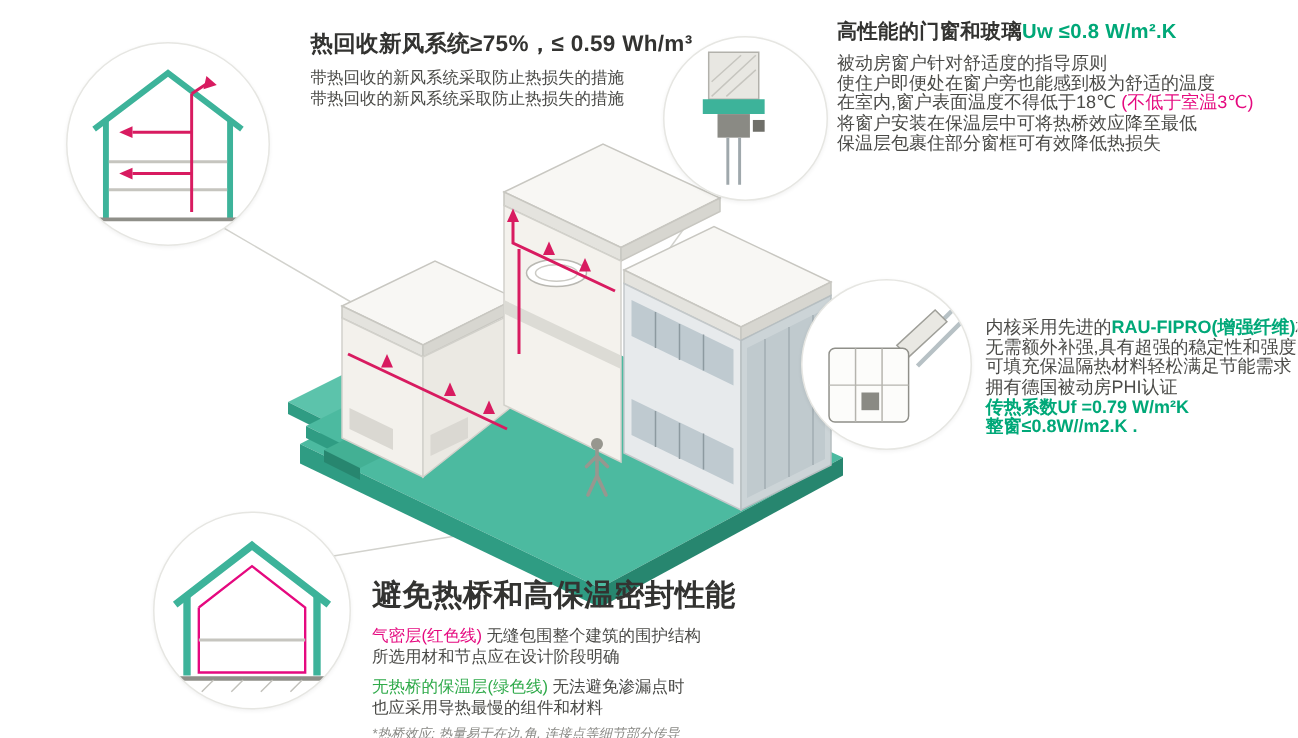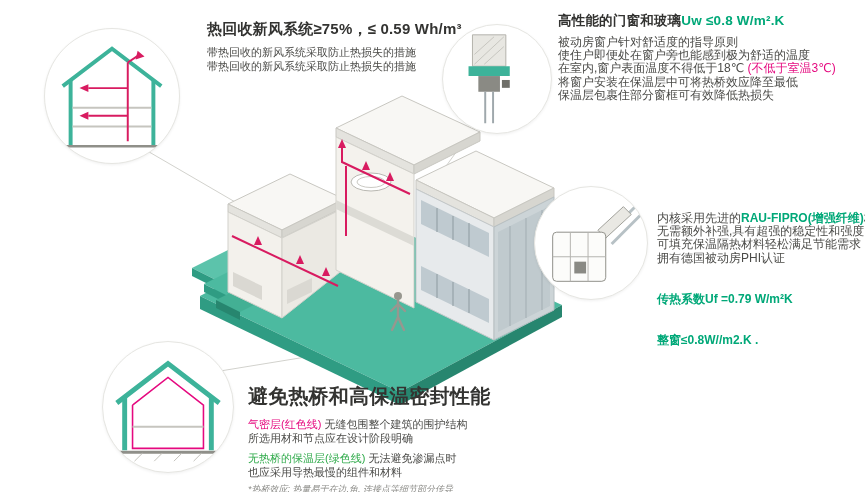--- a/index.html
+++ b/index.html
@@ -17,21 +17,21 @@
   }
   .circle svg { display: block; width: 100%; height: 100%; }
   .tb { position: absolute; z-index: 3; color: #4b4b48; }
   .title { font-weight: bold; font-size: 15px; color: #333331; letter-spacing: 0.2px; white-space: nowrap; }
   .t-sm { font-size: 13.5px; }
   .body-line { font-size: 11px; line-height: 14px; white-space: nowrap; color: #4b4b48; }
   .body-sm { font-size: 12px; line-height: 13.2px; }
   .accent { color: #00a878; }
   .magenta { color: #e5097f; }
   .green { color: #2faa4a; }
-  .bold { font-weight: bold; margin-top: 28px; }
+  .bold { font-weight: bold; }
   .footnote { font-size: 9px; color: #8a8a86; white-space: nowrap; font-style: italic; }
   .gap6 { margin-top: 6px; }
   .gap7 { margin-top: 7px; }
   .gap4 { margin-top: 4px; }
 </style>
 </head>
 <body>
 
 <div class="stage">
 

